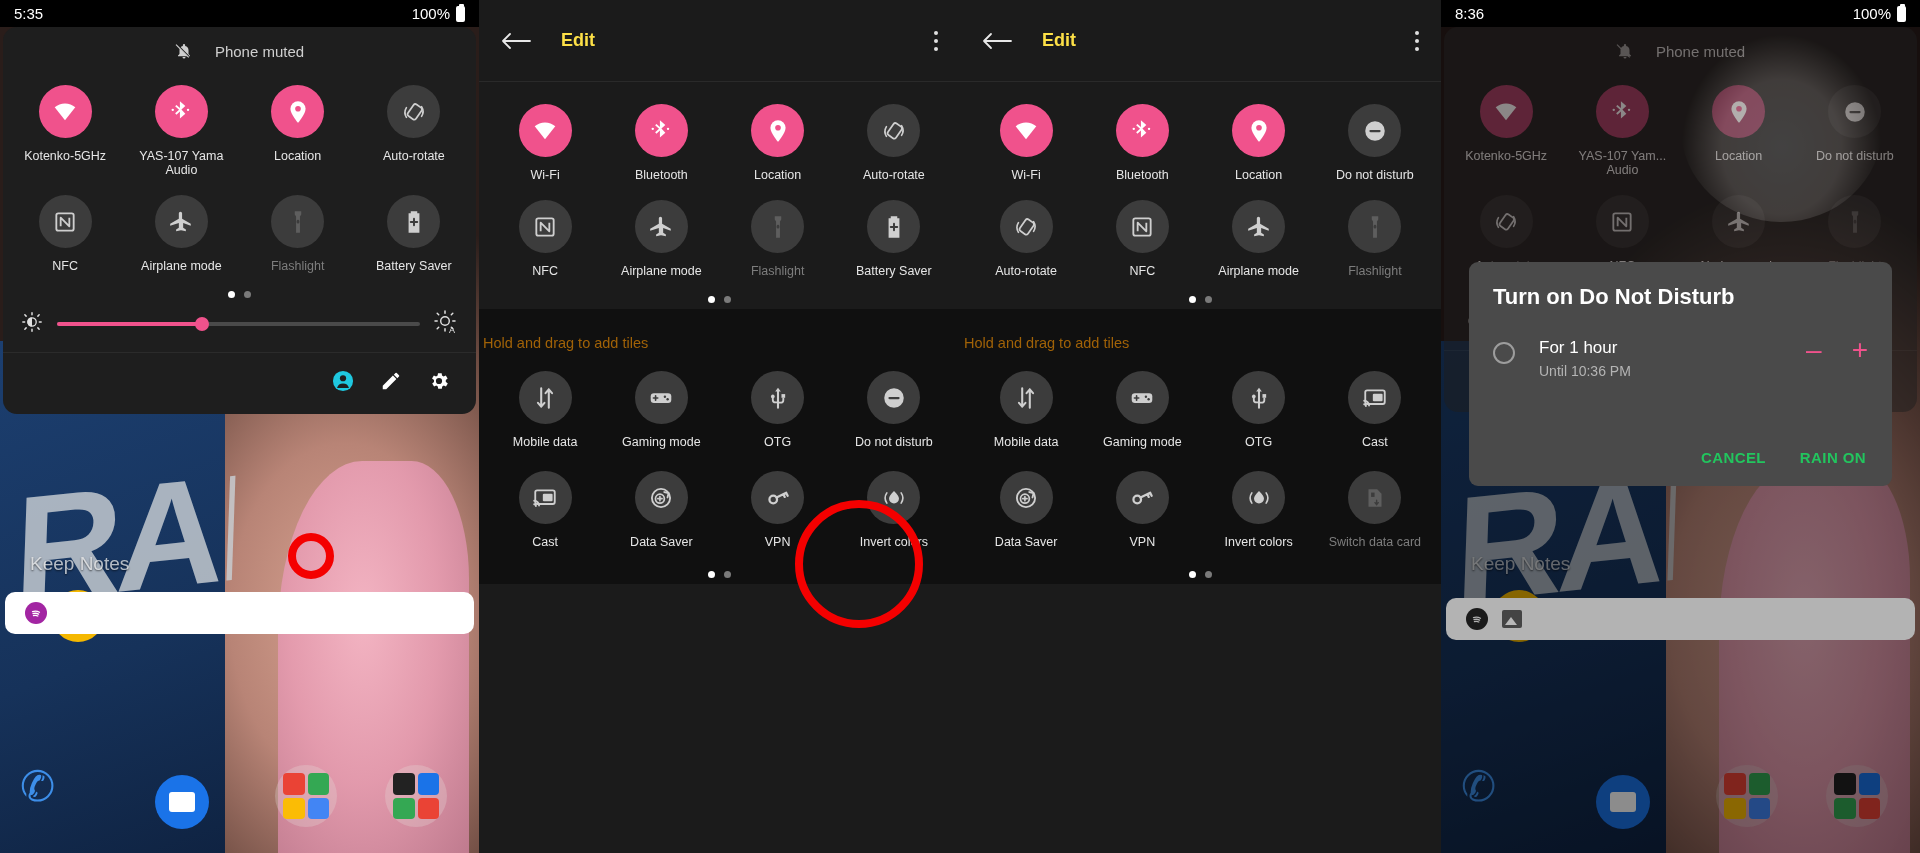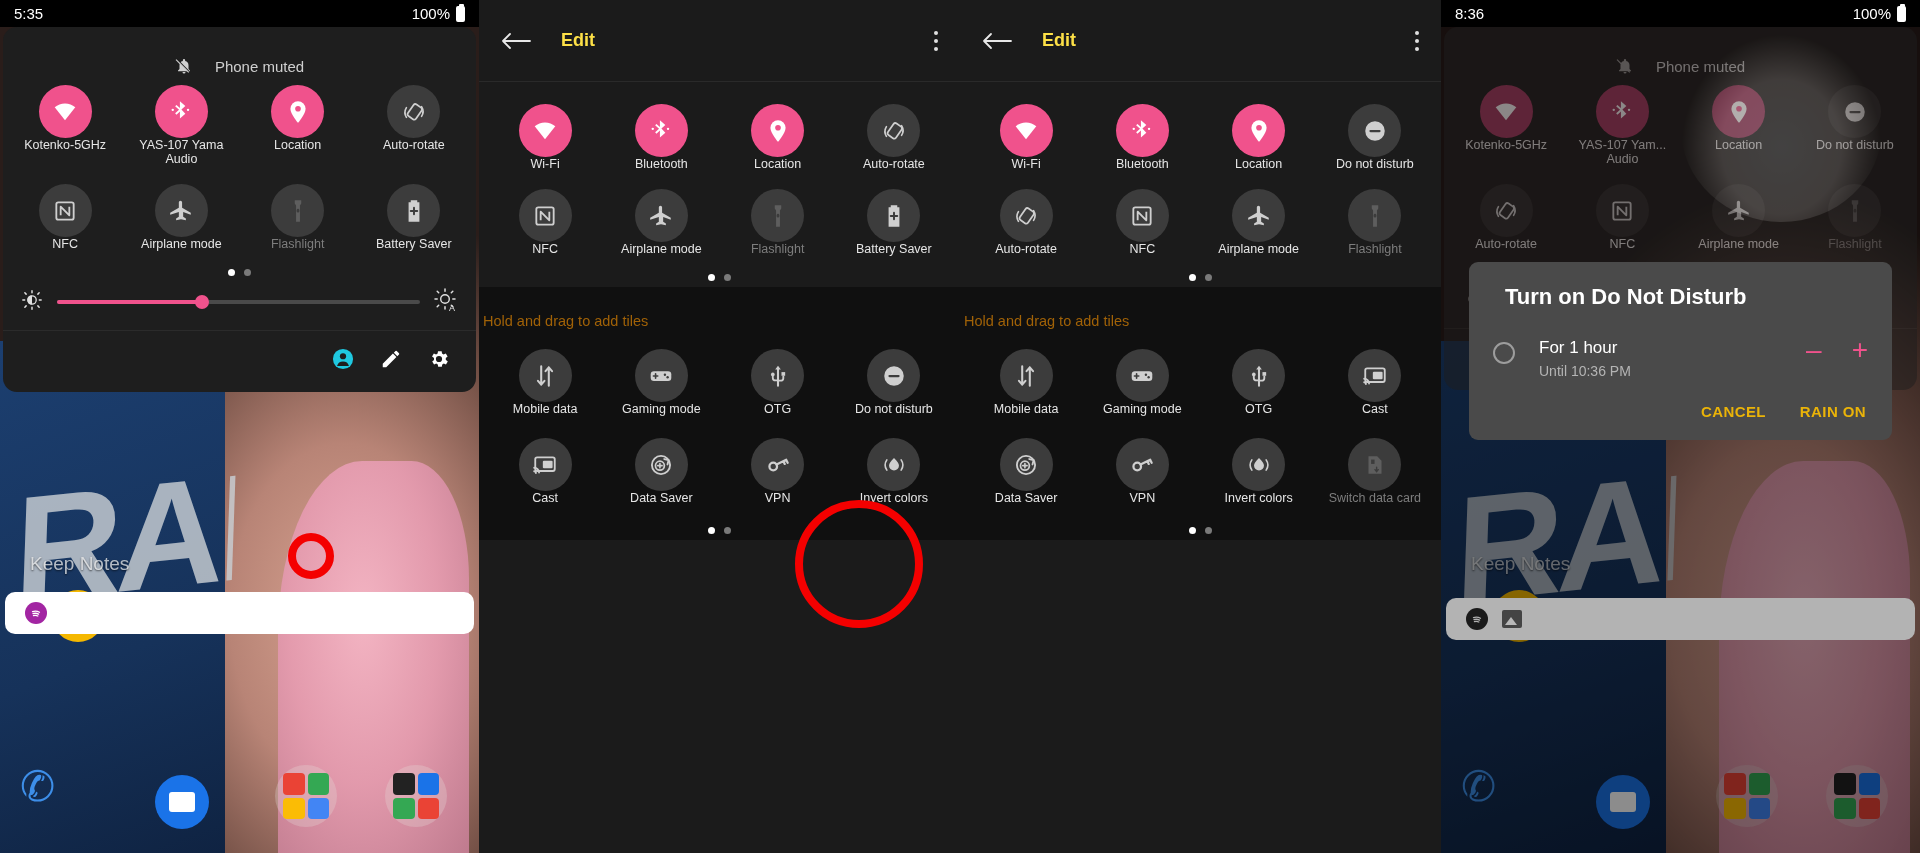--- a/index.html
+++ b/index.html
@@ -94,40 +94,40 @@
     background:#fff; border-radius:1px;
   }
 
   
   .qs-sheet {
     position: absolute; left: 3px; top: 27px; width: calc(100% - 6px);
     background: #1e1e1e; border-radius: 14px; z-index: 30;
     padding-bottom: 6px;
   }
   .qs-muted {
-    display: flex; align-items: flex-end; justify-content: center; gap: 22px;
+    display: flex; align-items: center; justify-content: center; gap: 22px;
     height: 48px; color: #cfcfcf; font-size: 15px;
   }
   .bell-off { position: relative; width: 18px; height: 18px; display:inline-block; }
   .bell-off svg { display:block; }
 
   .tiles {
     display: grid; grid-template-columns: repeat(4, 1fr);
     row-gap: 16px; padding: 10px 4px 0 4px;
   }
   .tile { display: flex; flex-direction: column; align-items: center; }
   .tile-circle {
     width: 53px; height: 53px; border-radius: 50%;
     display: flex; align-items: center; justify-content: center;
     background: #3c3c3c;
   }
   .tile-circle.on { background: #f0528c; }
   .tile-circle svg { display: block; }
   .tile-label {
-    margin-top: 0; font-size: 12.5px; color: #e6e6e6; text-align: center;
+    margin-top: 11px; font-size: 12.5px; color: #e6e6e6; text-align: center;
     line-height: 14px; max-width: 98px;
   }
   .tile-label.dim { color: #7d7d7d; }
 
   .pagedots {
     display: flex; align-items: center; justify-content: center; gap: 9px;
     padding: 18px 0 6px 0;
   }
   .dot { width: 7px; height: 7px; border-radius: 50%; background: #7a7a7a; }
   .dot.active { background: #fff; }
@@ -194,40 +194,40 @@
     position: absolute; border: 8px solid #f40000; border-radius: 50%;
     z-index: 60; pointer-events: none;
   }
 
   
   .dnd-dialog {
     position: absolute; left: 28px; top: 262px; width: calc(100% - 56px);
     background: #4a4a4a; border-radius: 9px; z-index: 50;
     padding: 22px 24px 10px 24px;
   }
-  .dnd-title { color: #fff; font-size: 22px; font-weight: bold; margin-bottom: 20px; margin-left: 12px; }
+  .dnd-title { color: #fff; font-size: 22px; font-weight: bold; margin-bottom: 20px; }
   .dnd-opt { display: flex; align-items: flex-start; gap: 24px; padding: 8px 0; }
   .radio {
     width: 22px; height: 22px; border-radius: 50%; border: 2px solid #9d9d9d;
     flex: 0 0 auto; margin-top: 4px; position: relative;
   }
   .radio.sel { border-color: #f0528c; }
   .radio.sel::after {
     content: ""; position: absolute; left: 4px; top: 4px; width: 10px; height: 10px;
     border-radius: 50%; background: #f0528c;
   }
   .dnd-opt-main { flex: 1; }
   .dnd-opt-label { color: #fff; font-size: 17px; }
   .dnd-opt-sub { color: #b4b4b4; font-size: 14px; margin-top: 5px; }
   .stepper { display: flex; align-items: center; gap: 30px; padding-top: 2px; }
   .step-btn { color: #f0528c; font-size: 28px; line-height: 20px; font-weight: 300; }
   .dnd-actions {
     display: flex; justify-content: flex-end; gap: 34px; padding: 16px 2px 10px 0;
   }
-  .dnd-action { color: #eab308; font-size: 15px; font-weight: bold; letter-spacing: .4px; }
+  .dnd-action { color: #22c55e; font-size: 15px; font-weight: bold; letter-spacing: .4px; margin-top: 46px; }
 </style>
 </head>
 <body>
 
 <div class="screens">
 
   <div class="panel p1">
     <div class="wallpaper">
       <div class="wp-shirt"></div>
       <div class="wp-pink"></div>

